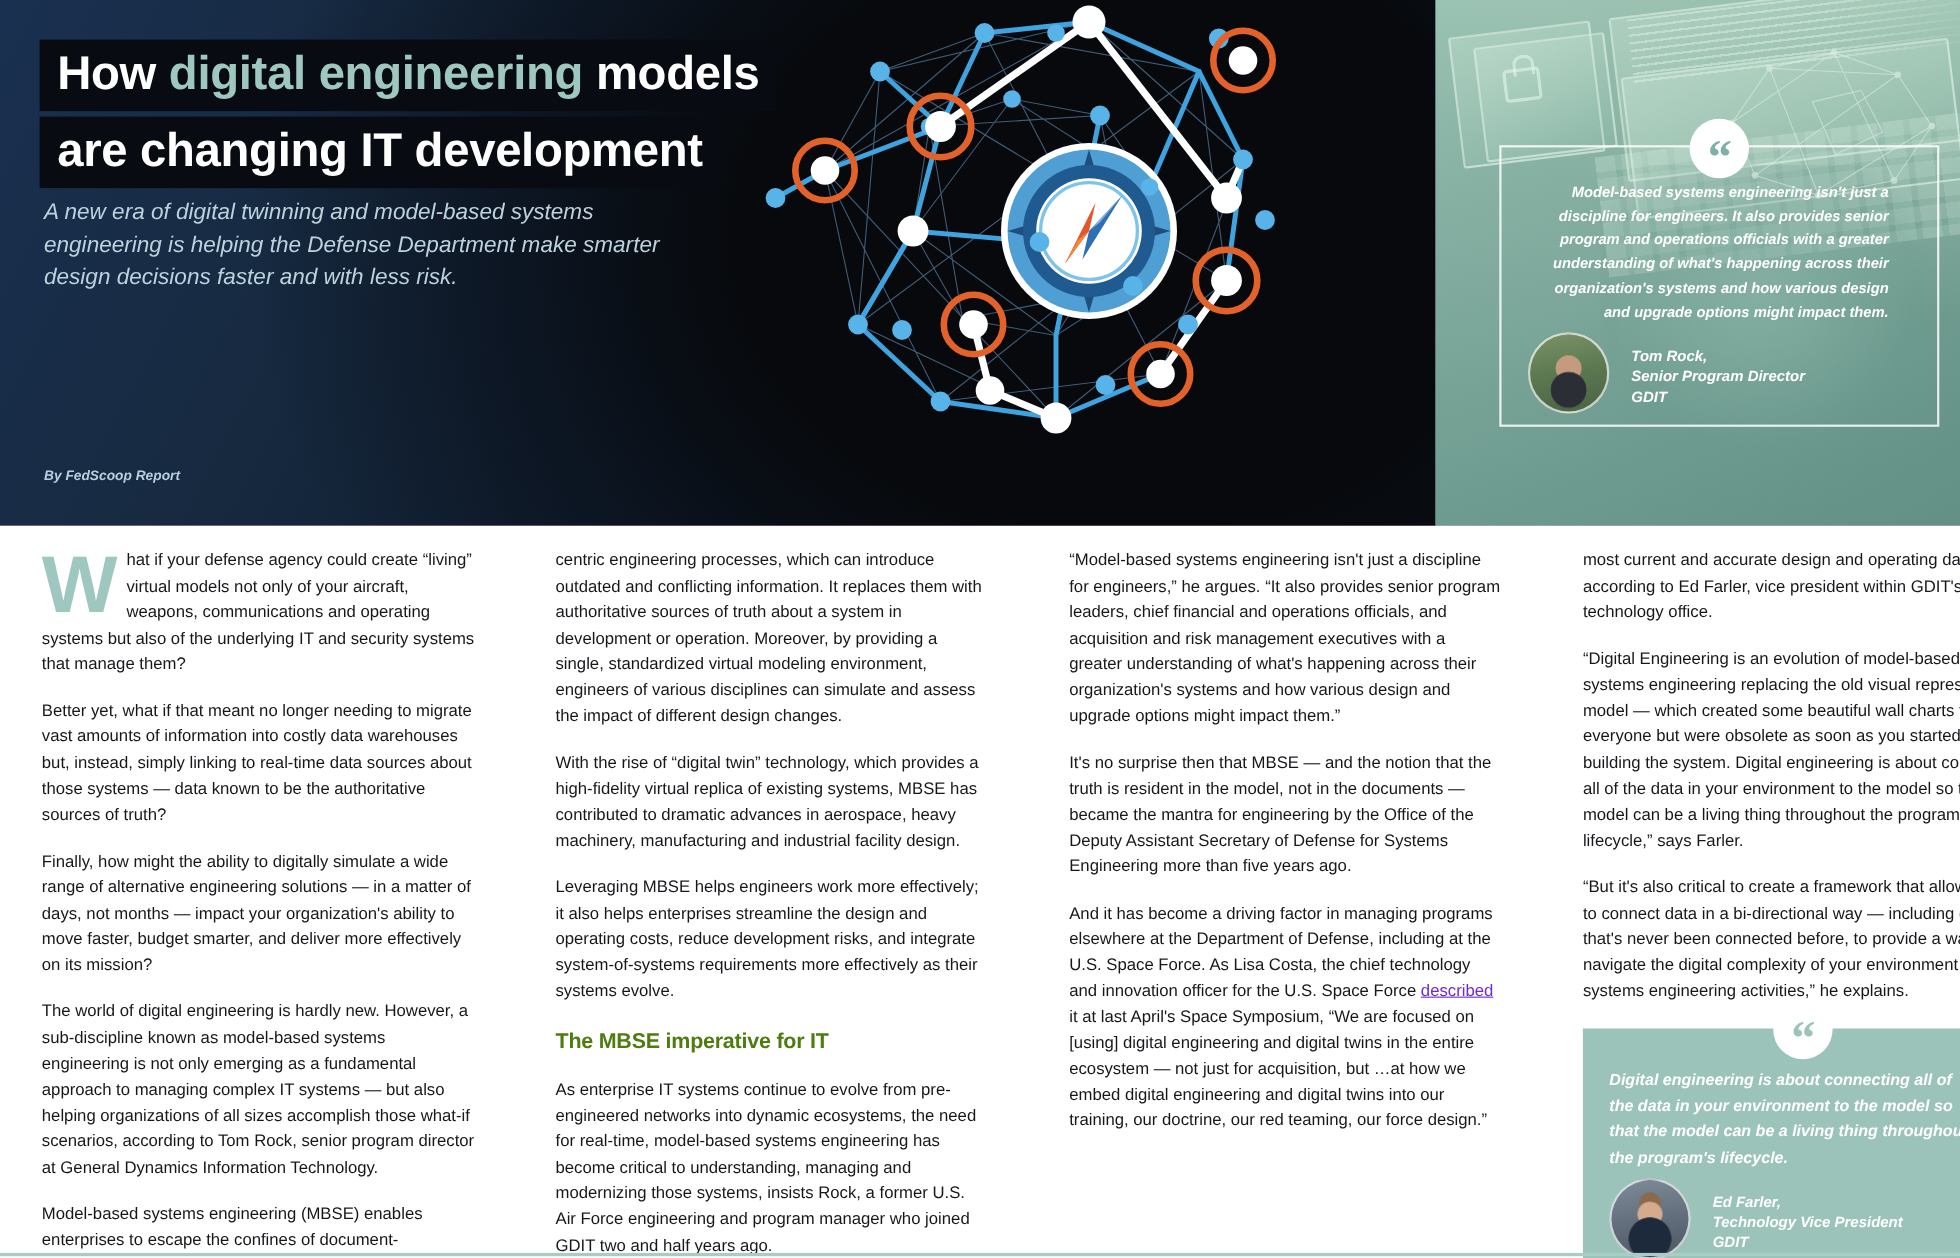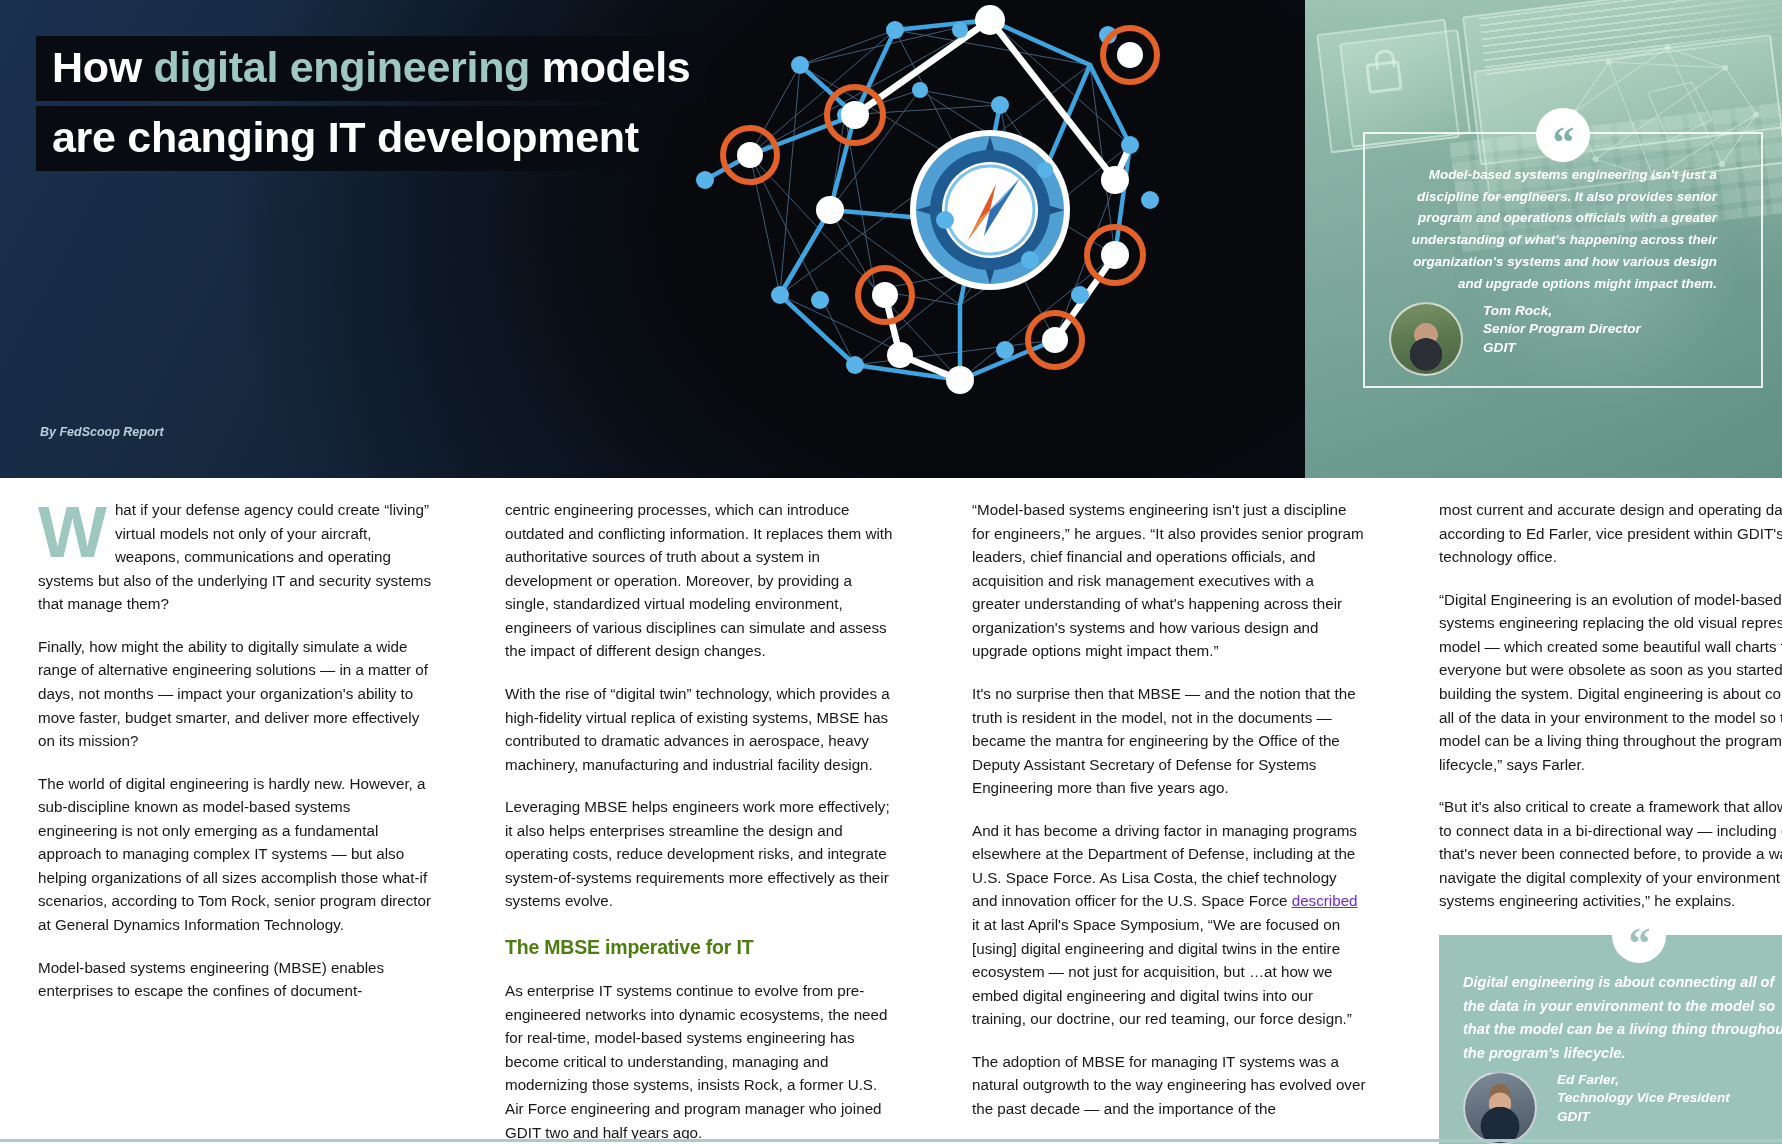--- a/index.html
+++ b/index.html
@@ -124,21 +124,21 @@
     background: #ffffff; display: flex; align-items: center; justify-content: center;
     color: #7fb0a6; font-size: 44px; font-weight: 700; line-height: 1;
     font-family: "Liberation Serif", serif;
   }
   .quote-mark-circle span { margin-top: 16px; letter-spacing: -1px; }
   .quote-text-hero {
     position: absolute; left: 22px; top: 30px; width: 330px;
     color: #ffffff; font-style: italic; font-weight: 700;
     font-size: 13.4px; line-height: 1.62; text-align: right;
   }
-  .attrib-row { position: absolute; left: 24px; bottom: 10px; display: flex; align-items: flex-start; gap: 20px; }
+  .attrib-row { position: absolute; left: 24px; bottom: 10px; display: flex; align-items: flex-end; gap: 20px; }
   .avatar {
     width: 74px; height: 74px; border-radius: 50%; overflow: hidden;
     border: 2px solid rgba(255,255,255,0.7); position: relative; flex: none;
   }
   .avatar-tom {
     background:
       radial-gradient(circle at 50% 72%, #2b2f35 0%, #2b2f35 26%, transparent 27%),
       radial-gradient(circle at 50% 44%, #c49b7e 0%, #c49b7e 22%, transparent 23%),
       linear-gradient(170deg, #7d9268 0%, #5d7a52 45%, #4a6342 100%);
   }
@@ -322,20 +322,21 @@
           </g>
       </g>
     </svg>
 
     <div class="headline-wrap">
       <div class="headline-line"><span>How </span><span class="hl-accent">digital engineering</span><span> models</span></div>
       <br>
       <div class="headline-line">are changing IT development</div>
     </div>
 
+    <div class="deck">A new era of digital twinning and model-based systems engineering is helping the Defense Department make smarter design decisions faster and with less risk.</div>
     <div class="byline">By FedScoop Report</div>
 
     <div class="quote-card-hero">
       <div class="quote-mark-circle">
           <span>“</span>
         </div>
       <div class="quote-text-hero">Model-based systems engineering isn't just a discipline for engineers. It also provides senior program and operations officials with a greater understanding of what's happening across their organization's systems and how various design and upgrade options might impact them.</div>
       <div class="attrib-row">
         <div class="avatar avatar-tom"></div>
         <div class="attrib-text">
@@ -345,38 +346,38 @@
         </div>
       </div>
     </div>
   </div>
 
   <div class="body-area">
     <div class="cols">
 
       <div class="col">
         <p class="dropcap-p"><span class="dropcap">W</span><span>hat if your defense agency could create “living” virtual models not only of your aircraft, weapons, communications and operating systems but also of the underlying IT and security systems that manage them?</span></p>
+        <p>Better yet, what if that meant no longer needing to migrate vast amounts of information into costly data warehouses but, instead, simply linking to real-time data sources about those systems — data known to be the authoritative sources of truth?</p>
         <p>Finally, how might the ability to digitally simulate a wide range of alternative engineering solutions — in a matter of days, not months — impact your organization's ability to move faster, budget smarter, and deliver more effectively on its mission?</p>
         <p>The world of digital engineering is hardly new. However, a sub-discipline known as model-based systems engineering is not only emerging as a fundamental approach to managing complex IT systems — but also helping organizations of all sizes accomplish those what-if scenarios, according to Tom Rock, senior program director at General Dynamics Information Technology.</p>
         <p>Model-based systems engineering (MBSE) enables enterprises to escape the confines of document-</p>
       </div>
 
       <div class="col">
         <p>centric engineering processes, which can introduce outdated and conflicting information. It replaces them with authoritative sources of truth about a system in development or operation. Moreover, by providing a single, standardized virtual modeling environment, engineers of various disciplines can simulate and assess the impact of different design changes.</p>
         <p>With the rise of “digital twin” technology, which provides a high-fidelity virtual replica of existing systems, MBSE has contributed to dramatic advances in aerospace, heavy machinery, manufacturing and industrial facility design.</p>
         <p>Leveraging MBSE helps engineers work more effectively; it also helps enterprises streamline the design and operating costs, reduce development risks, and integrate system-of-systems requirements more effectively as their systems evolve.</p>
         <h2 class="subhead">The MBSE imperative for IT</h2>
         <p>As enterprise IT systems continue to evolve from pre-engineered networks into dynamic ecosystems, the need for real-time, model-based systems engineering has become critical to understanding, managing and modernizing those systems, insists Rock, a former U.S. Air Force engineering and program manager who joined GDIT two and half years ago.</p>
       </div>
 
       <div class="col">
         <p>“Model-based systems engineering isn't just a discipline for engineers,” he argues. “It also provides senior program leaders, chief financial and operations officials, and acquisition and risk management executives with a greater understanding of what's happening across their organization's systems and how various design and upgrade options might impact them.”</p>
         <p>It's no surprise then that MBSE — and the notion that the truth is resident in the model, not in the documents — became the mantra for engineering by the Office of the Deputy Assistant Secretary of Defense for Systems Engineering more than five years ago.</p>
         <p><span>And it has become a driving factor in managing programs elsewhere at the Department of Defense, including at the U.S. Space Force. As Lisa Costa, the chief technology and innovation officer for the U.S. Space Force </span><a class="inline-link" href="#">described</a><span> it at last April's Space Symposium, “We are focused on [using] digital engineering and digital twins in the entire ecosystem — not just for acquisition, but …at how we embed digital engineering and digital twins into our training, our doctrine, our red teaming, our force design.”</span></p>
-        <p>The adoption of MBSE for managing IT systems was a natural outgrowth to the way engineering has evolved over the past decade — and the importance of the</p>
       </div>
 
       <div class="col">
         <p>most current and accurate design and operating data, according to Ed Farler, vice president within GDIT's chief technology office.</p>
         <p>“Digital Engineering is an evolution of model-based systems engineering replacing the old visual representation model — which created some beautiful wall charts for everyone but were obsolete as soon as you started building the system.  Digital engineering is about connecting all of the data in your environment to the model so that the model can be a living thing throughout the program's lifecycle,” says Farler.</p>
         <p>“But it's also critical to create a framework that allows you to connect data in a bi-directional way — including data that's never been connected before, to provide a way to navigate the digital complexity of your environment for systems engineering activities,” he explains.</p>
 
         <div class="quote-card-bottom">
           <div class="quote-mark-circle">
               <span>“</span>

